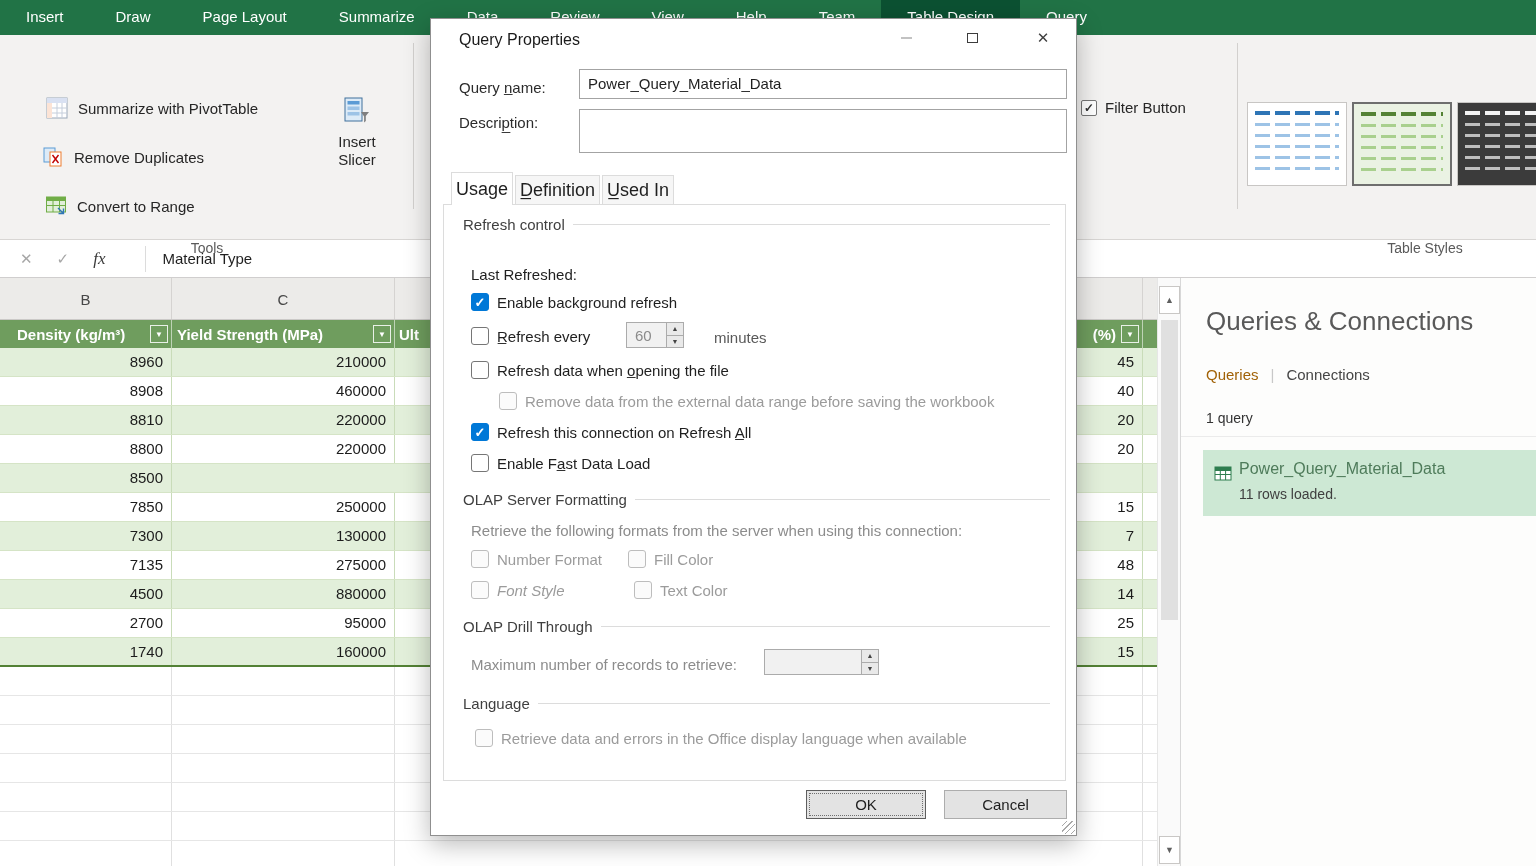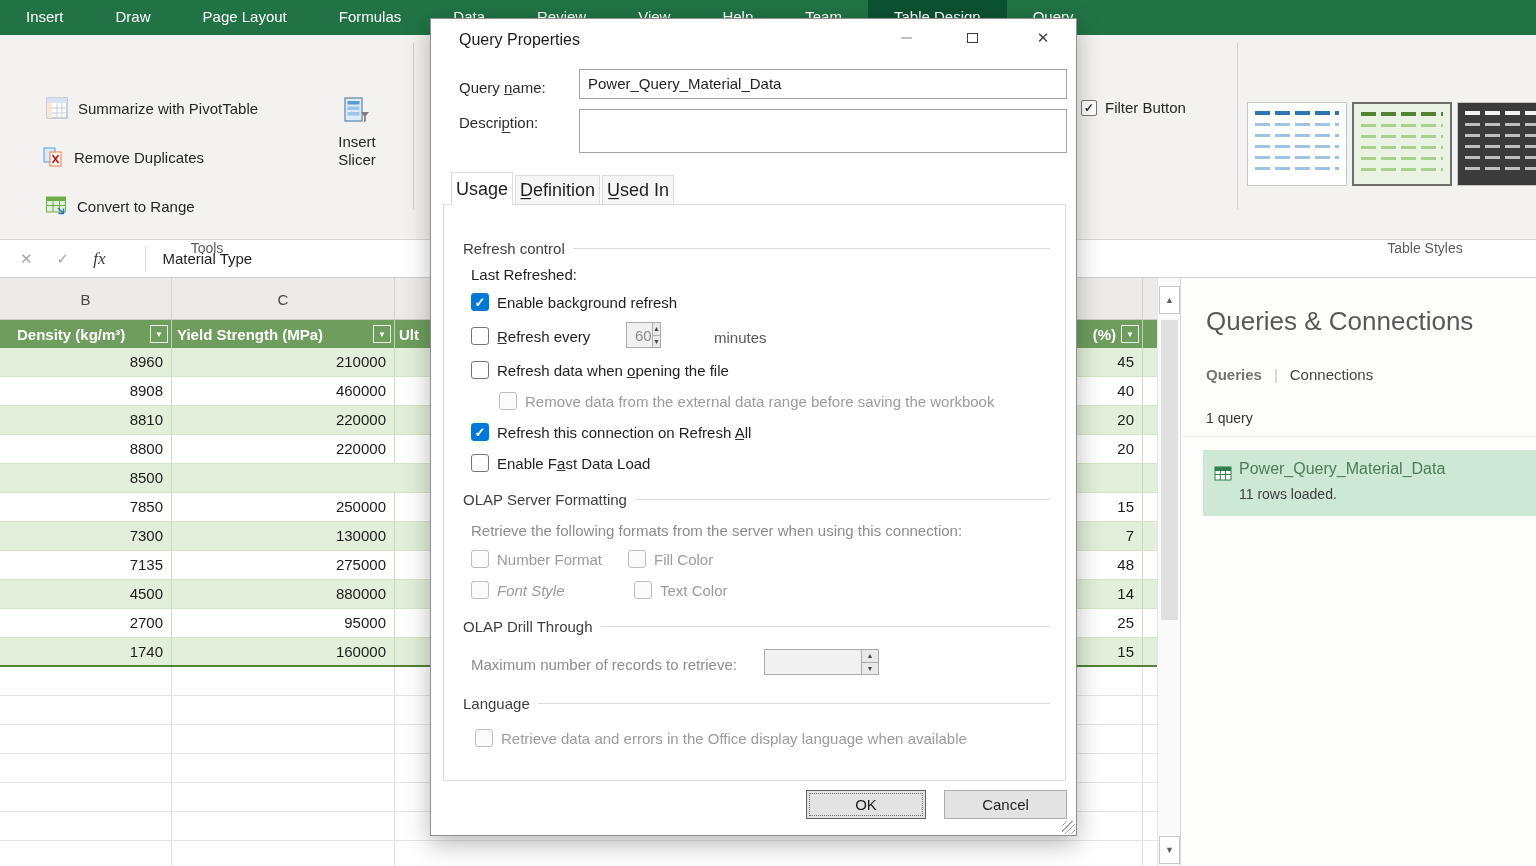--- a/index.html
+++ b/index.html
@@ -73,21 +73,21 @@
   .vscroll { position:absolute; left:1157px; top:278px; width:23px; bottom:0; background:#FAFAFA; border-left:1px solid #E6E6E6; z-index:2; }
   .sbtn { position:absolute; left:1px; width:21px; height:28px; background:#fff; border:1px solid #C9C7C5; display:flex; align-items:center; justify-content:center; font-size:9px; color:#606060; }
   .sbtn.up { top:8px; }
   .sbtn.down { bottom:2px; }
   .sthumb { position:absolute; left:3px; top:42px; width:17px; height:300px; background:#E0E0E0; }
 
   
   .qpanel { position:absolute; left:1180px; top:278px; right:0; bottom:0; background:#FDFDFC; border-left:1px solid #D8D8D8; z-index:3; }
   .qtitle { position:absolute; left:25px; top:28px; font-size:26px; font-weight:300; color:#595959; }
   .qtabs { position:absolute; left:25px; top:88px; display:flex; align-items:center; gap:12px; font-size:15px; }
-  .qtab-active { font-weight:bold; color:#737373; }
+  .qtab-active { font-weight:normal; color:#a16207; }
   .qtab-sep { color:#C8C8C8; }
   .qtab-inactive { color:#454545; }
   .qcount { position:absolute; left:25px; top:132px; font-size:14px; color:#333; }
   .qdivider { position:absolute; left:0; right:0; top:158px; height:1px; background:#EBEBEB; }
   .qitem { position:absolute; left:22px; right:0; top:172px; height:66px; background:var(--selection_green); }
   .qitem svg { position:absolute; left:11px; top:15px; }
   .qname { position:absolute; left:36px; top:10px; font-size:16px; color:#4E7B5A; }
   .qstatus { position:absolute; left:36px; top:36px; font-size:14px; color:#3F3F3F; }
 
   
@@ -129,21 +129,21 @@
 </head>
 <body>
 
 <div class="stage">
 
   <div class="tabbar">
     <div id="ribbon-tabs">
         <div class="rtab">Insert</div>
         <div class="rtab">Draw</div>
         <div class="rtab">Page Layout</div>
-        <div class="rtab">Formulas</div>
+        <div class="rtab">Summarize</div>
         <div class="rtab">Data</div>
         <div class="rtab">Review</div>
         <div class="rtab">View</div>
         <div class="rtab">Help</div>
         <div class="rtab">Team</div>
         <div class="rtab active">Table Design</div>
         <div class="rtab">Query</div>
       </div>
   </div>
 
@@ -443,36 +443,36 @@
     <div class="dlabel" style="top:95px;">Descrip̲tion:</div>
     <div class="dinput" style="top:90px; height:44px;"></div>
 
     <div class="dtabs" id="dlg-tabs">
         <div class="dtab active">Usage</div>
         <div class="dtab">D̲efinition</div>
         <div class="dtab">U̲sed In</div>
       </div>
     <div class="dframe"></div>
 
-    <div class="dgroup" style="top:220px;">
+    <div class="dgroup" style="top:196px;">
         <span>Refresh control</span>
       </div>
     <div class="dtext" style="left:40px; top:247px;">Last Refreshed:</div>
 
     <div class="dcheck checked" style="left:40px; top:273px;">
       <span class="cbx">
           <i class="tick">✓</i>
         </span>
       <span class="cblabel">Enable background refresh</span>
     </div>
     <div class="dcheck" style="left:40px; top:307px;">
       <span class="cbx"></span>
       <span class="cblabel">R̲efresh every</span>
     </div>
-    <div class="spin" style="left:195px; top:303px; width:35px;">
+    <div class="spin" style="left:195px; top:303px; width:58px;">
       <span class="spin-val">60</span>
       <span class="spin-btns">
           <i>▲</i>
           <i>▼</i>
         </span>
     </div>
     <div class="dtext" style="left:283px; top:310px; color:#595959;">minutes</div>
     <div class="dcheck" style="left:40px; top:341px;justify-content:flex-end;">
       <span class="cbx"></span>
       <span class="cblabel">Refresh data when o̲pening the file</span>

